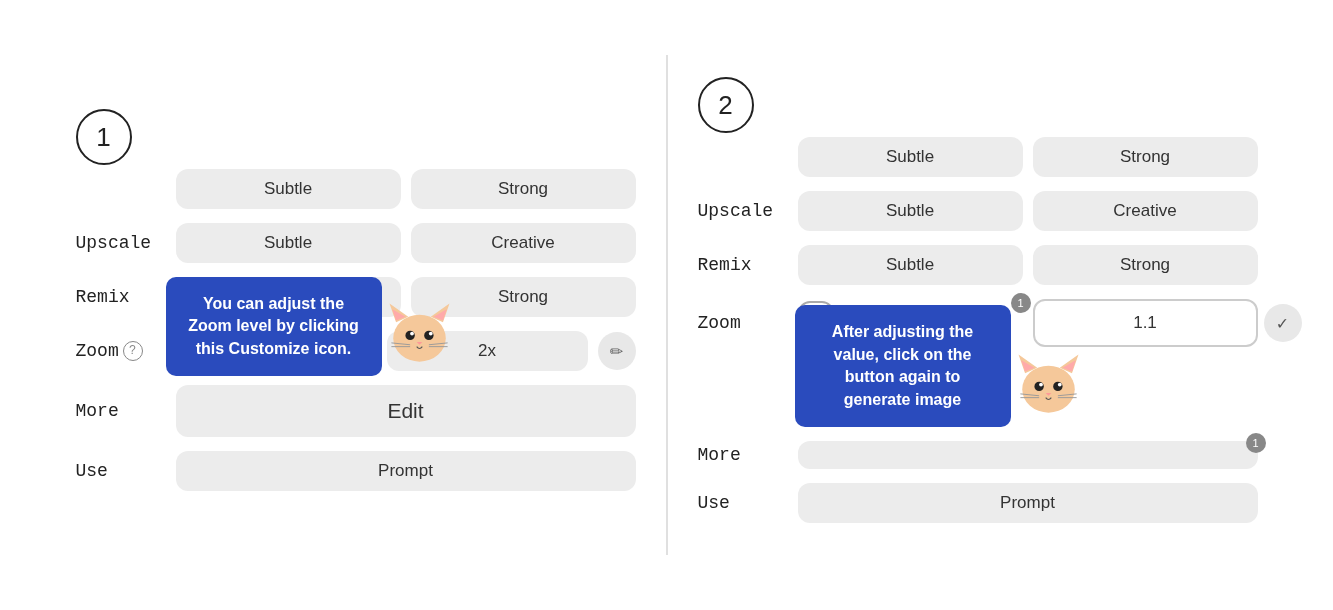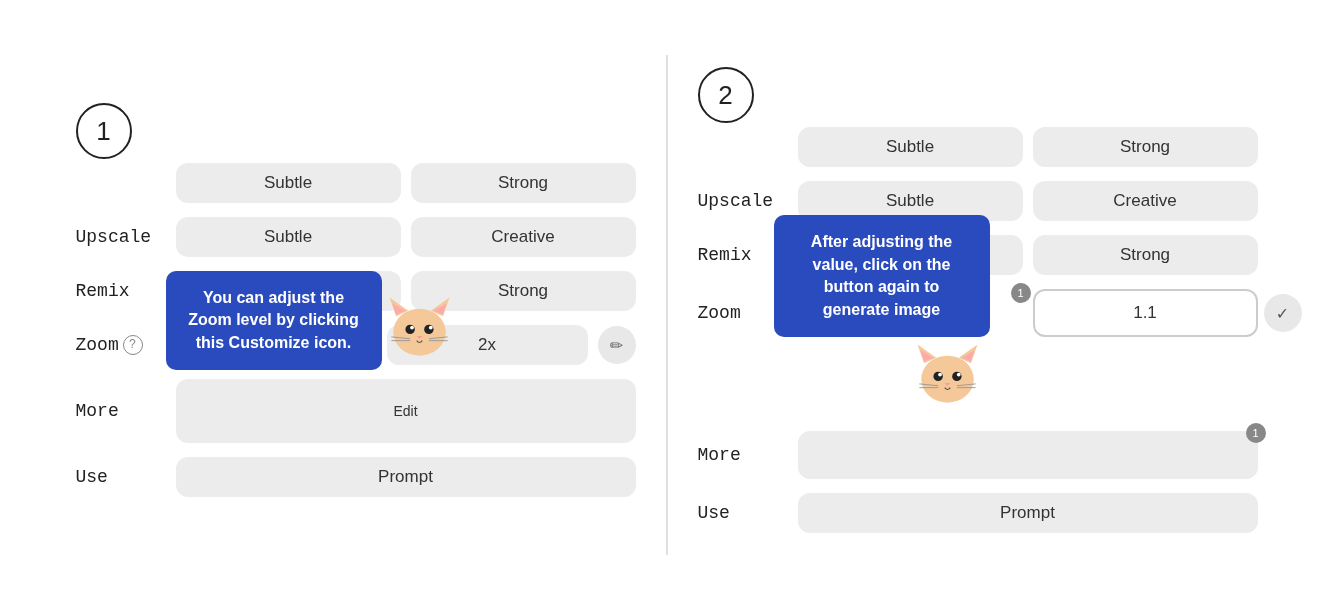--- a/index.html
+++ b/index.html
@@ -204,22 +204,22 @@
       left: 90px;
       z-index: 20;
     }
     .panel-relative {
       position: relative;
     }
     .more-row-btn {
       background: #ececec;
       border: none;
       border-radius: 12px;
-      padding: 24px 20px;
-      font-size: 14px;
+      padding: 14px 20px;
+      font-size: 21px;
       color: #333;
       cursor: pointer;
       flex: 1;
     }
   </style>
 </head>
 <body>
 
 <div class="page-wrapper">
 
@@ -340,21 +340,21 @@
           <button class="btn selected">1.5x</button>
         </div>
 
         <div class="zoom-input-wrapper" style="position:relative; flex:1;">
           <input class="zoom-input" type="text" value="1.1" style="width: 100%; display: block;">
           <button class="check-icon-btn" style="position:absolute; right:-44px; top:50%; transform:translateY(-50%);">
             <span>✓</span>
           </button>
         </div>
 
-        <div class="tooltip-and-cat" style="bottom: -80px; left: 76px; flex-direction: column;">
+        <div class="tooltip-and-cat" style="bottom: -80px; left: 97px;">
           <div class="tooltip-box">After adjusting the value, click on the button again to generate image</div>
           <div class="cat-wrapper">
             <svg class="cat-svg" viewBox="0 0 80 80" xmlns="http://www.w3.org/2000/svg">
               <ellipse cx="40" cy="45" rx="28" ry="25" fill="#f5c89a"></ellipse>
               <polygon points="15,28 8,8 28,22" fill="#f5c89a"></polygon>
               <polygon points="65,28 72,8 52,22" fill="#f5c89a"></polygon>
               <polygon points="15,26 11,14 25,22" fill="#ffaaaa"></polygon>
               <polygon points="65,26 69,14 55,22" fill="#ffaaaa"></polygon>
               <ellipse cx="30" cy="42" rx="5" ry="5" fill="#222"></ellipse>
               <ellipse cx="50" cy="42" rx="5" ry="5" fill="#222"></ellipse>

